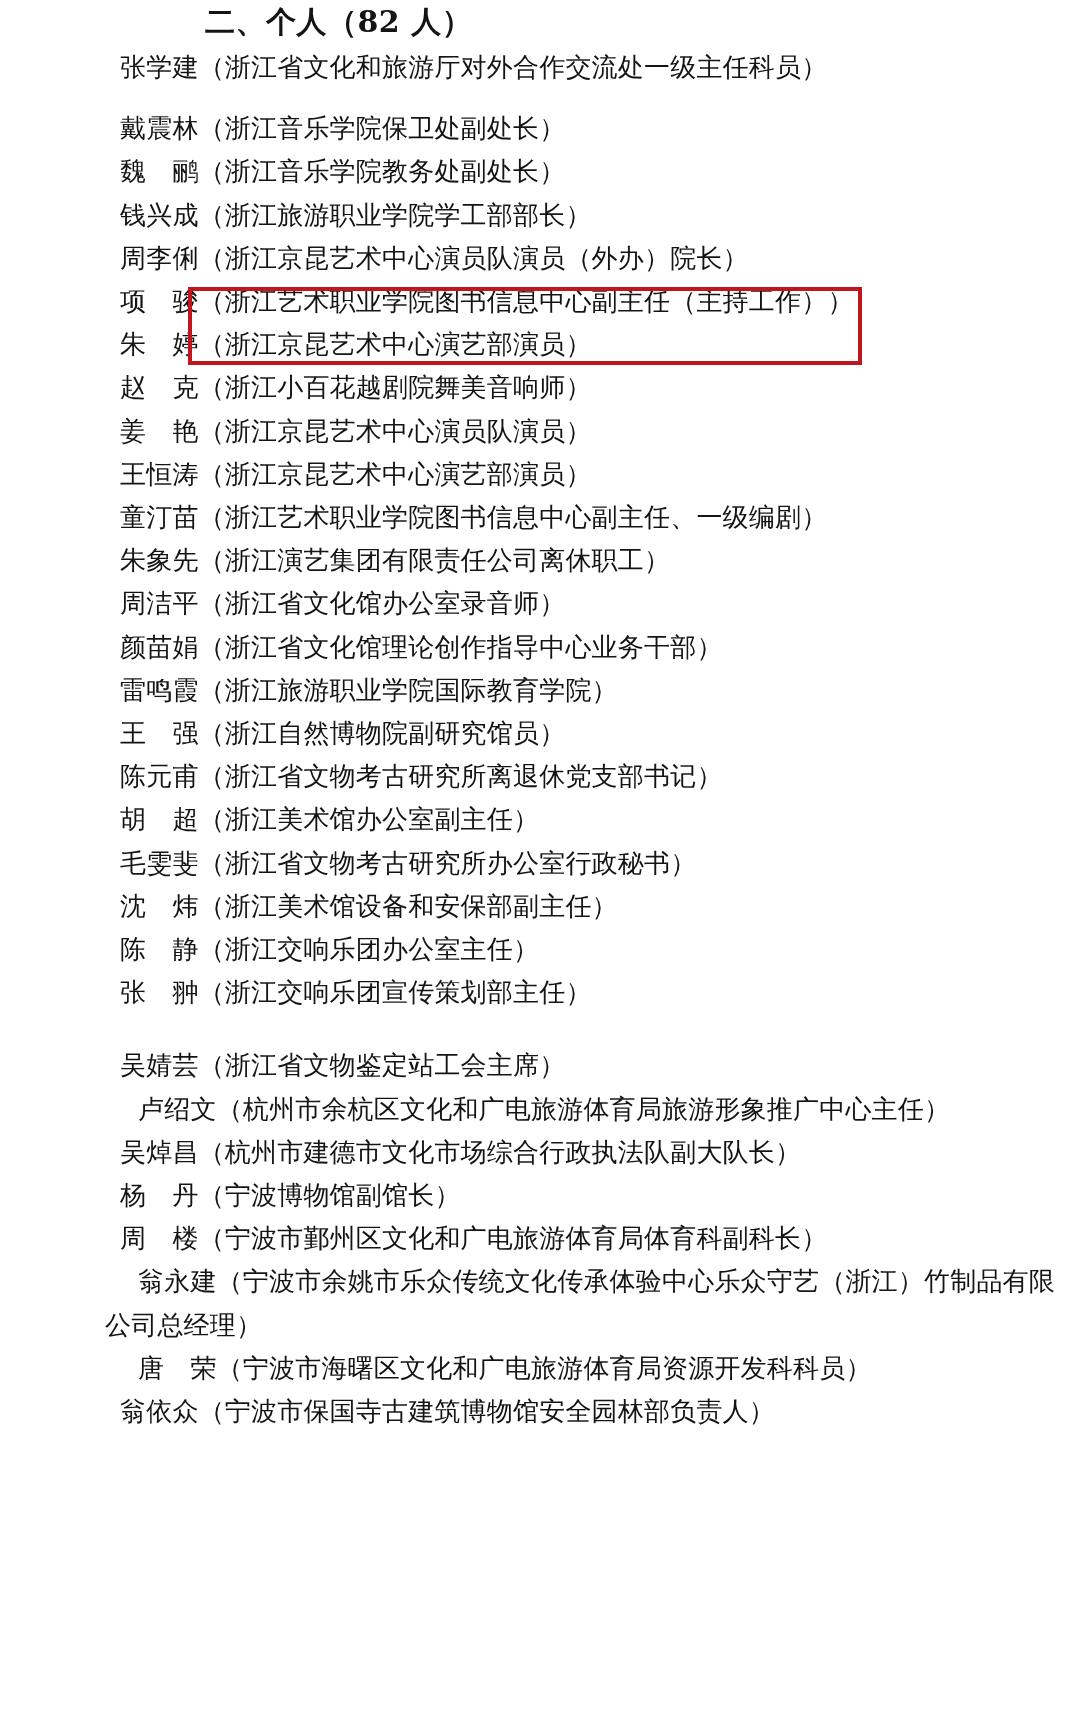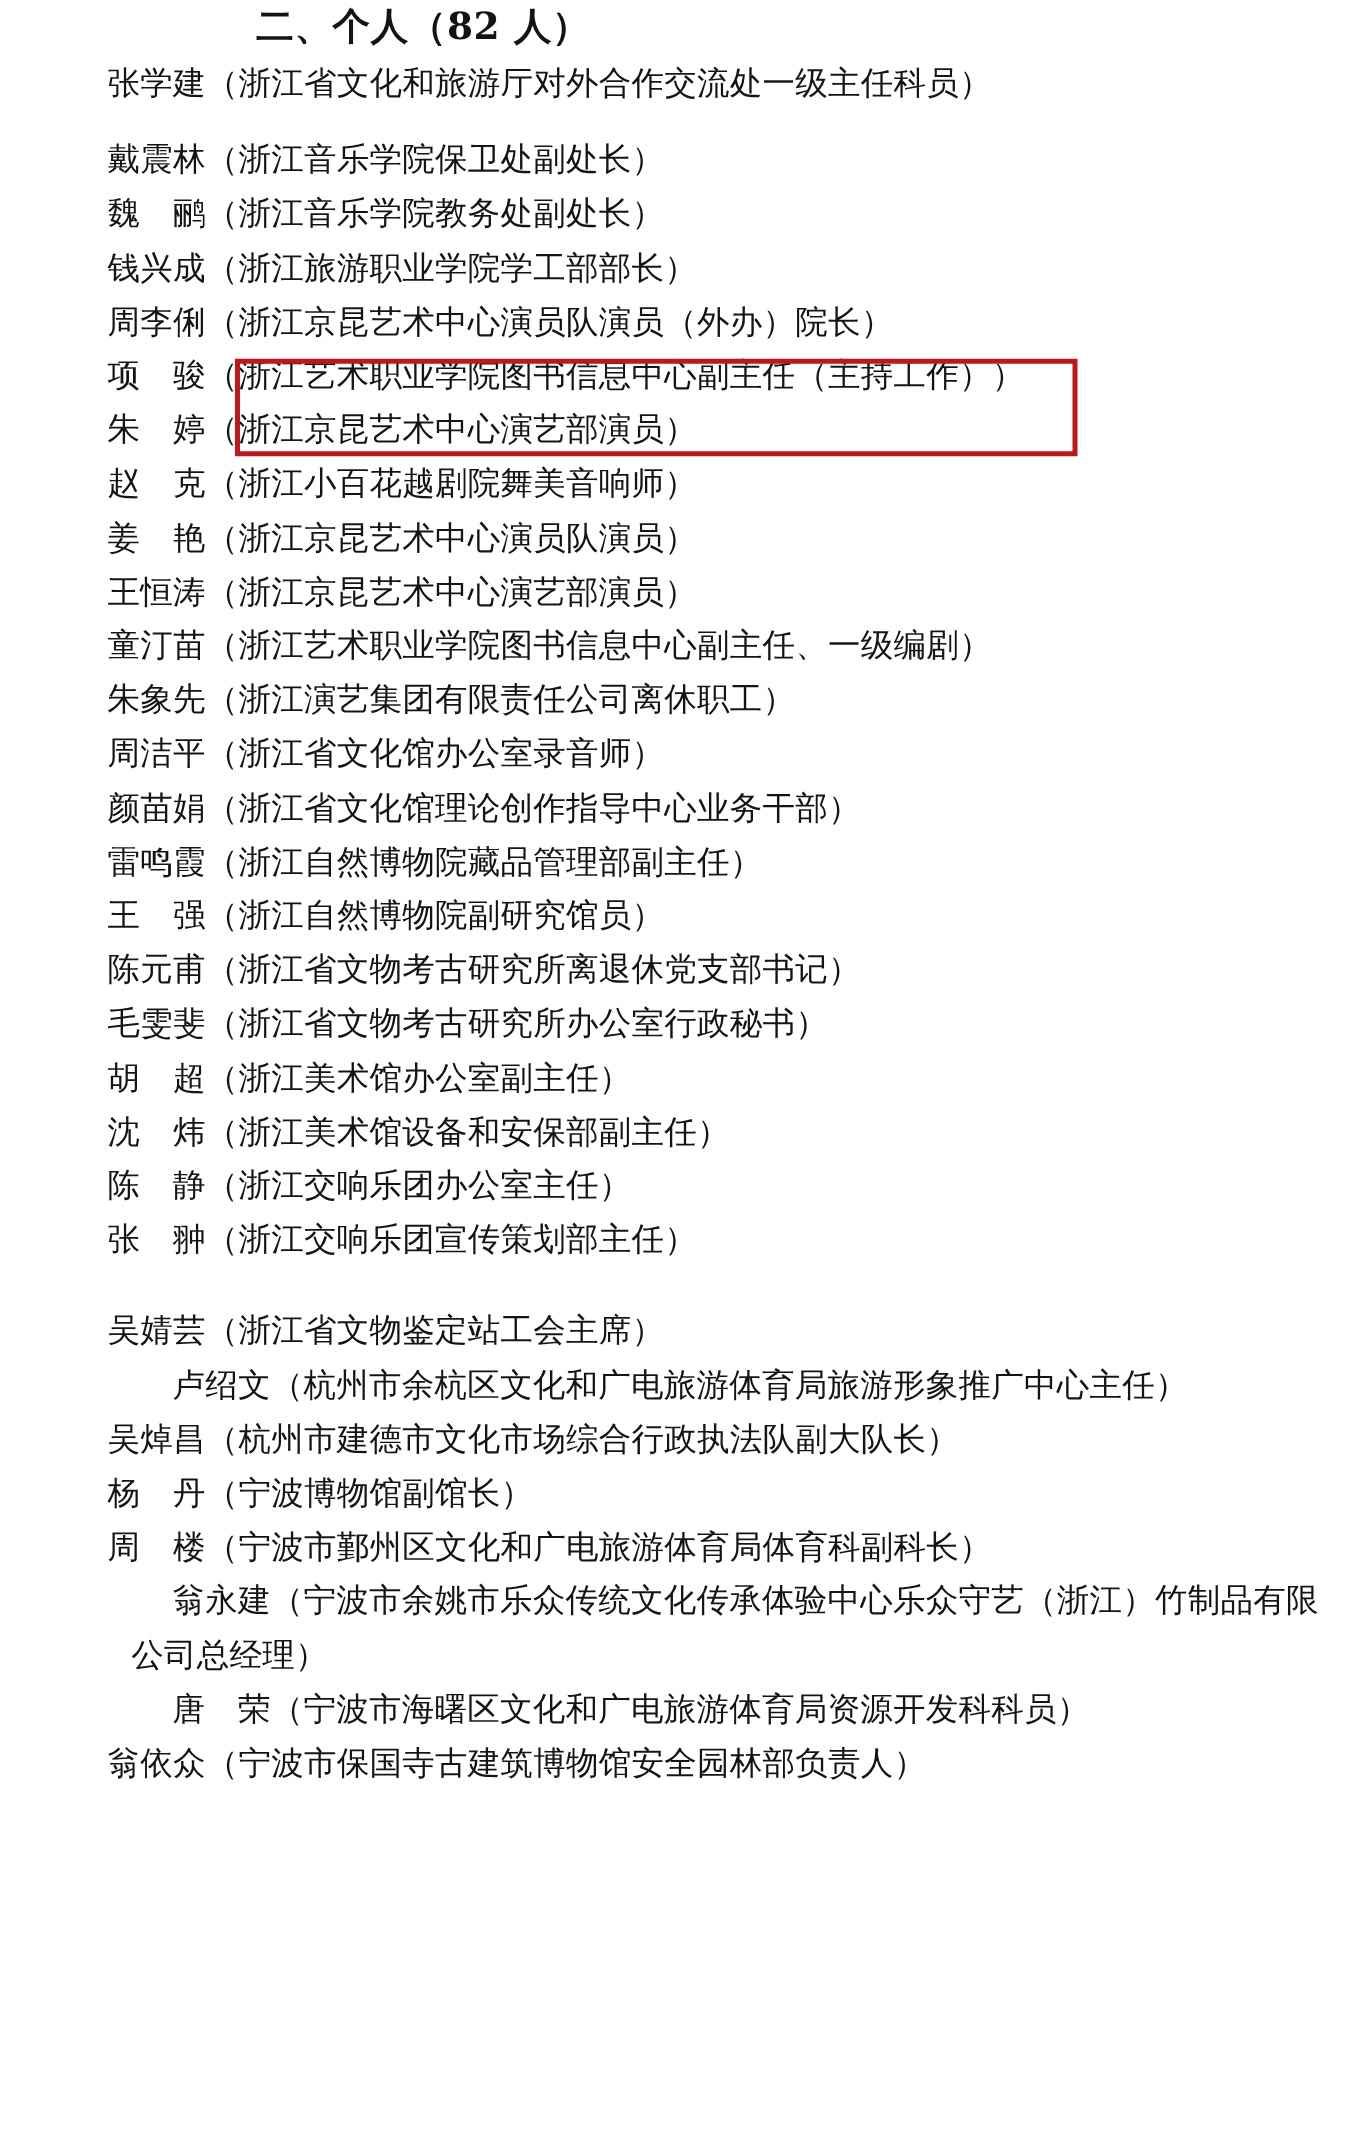--- a/index.html
+++ b/index.html
@@ -33,21 +33,21 @@
     line-height: 44px;
     font-weight: 700;
     margin: 0 0 2px 0;
     padding-left: 205px;
     letter-spacing: 0.5px;
   }
   .entry {
     font-size: 26px;
     line-height: 43.2px;
     margin: 0;
-    padding-left: 86px;
+    padding-left: 120px;
     text-indent: 0;
     letter-spacing: 0.2px;
     white-space: pre-wrap;
   }
   .entry.wrap {
     padding-left: 105px;
     text-indent: 33px;
   }
   .gap-small {
     height: 18px;
@@ -84,25 +84,25 @@
     <div class="entry">周李俐（浙江京昆艺术中心演员队演员（外办）院长）</div>
     <div class="entry">项　骏（浙江艺术职业学院图书信息中心副主任（主持工作））</div>
     <div class="entry">朱　婷（浙江京昆艺术中心演艺部演员）</div>
     <div class="entry">赵　克（浙江小百花越剧院舞美音响师）</div>
     <div class="entry">姜　艳（浙江京昆艺术中心演员队演员）</div>
     <div class="entry">王恒涛（浙江京昆艺术中心演艺部演员）</div>
     <div class="entry">童汀苗（浙江艺术职业学院图书信息中心副主任、一级编剧）</div>
     <div class="entry">朱象先（浙江演艺集团有限责任公司离休职工）</div>
     <div class="entry">周洁平（浙江省文化馆办公室录音师）</div>
     <div class="entry">颜苗娟（浙江省文化馆理论创作指导中心业务干部）</div>
-    <div class="entry">雷鸣霞（浙江自然博物院藏品管理部副主任）</div>
+    <div class="entry">雷鸣霞（浙江旅游职业学院国际教育学院）</div>
     <div class="entry">王　强（浙江自然博物院副研究馆员）</div>
     <div class="entry">陈元甫（浙江省文物考古研究所离退休党支部书记）</div>
+    <div class="entry">胡　超（浙江美术馆办公室副主任）</div>
     <div class="entry">毛雯斐（浙江省文物考古研究所办公室行政秘书）</div>
-    <div class="entry">胡　超（浙江美术馆办公室副主任）</div>
     <div class="entry">沈　炜（浙江美术馆设备和安保部副主任）</div>
     <div class="entry">陈　静（浙江交响乐团办公室主任）</div>
     <div class="entry">张　翀（浙江交响乐团宣传策划部主任）</div>
 
     <div class="gap-medium"></div>
 
     <div class="entry">吴婧芸（浙江省文物鉴定站工会主席）</div>
     <div class="entry wrap">卢绍文（杭州市余杭区文化和广电旅游体育局旅游形象推广中心主任）</div>
     <div class="entry">吴焯昌（杭州市建德市文化市场综合行政执法队副大队长）</div>
     <div class="entry">杨　丹（宁波博物馆副馆长）</div>

